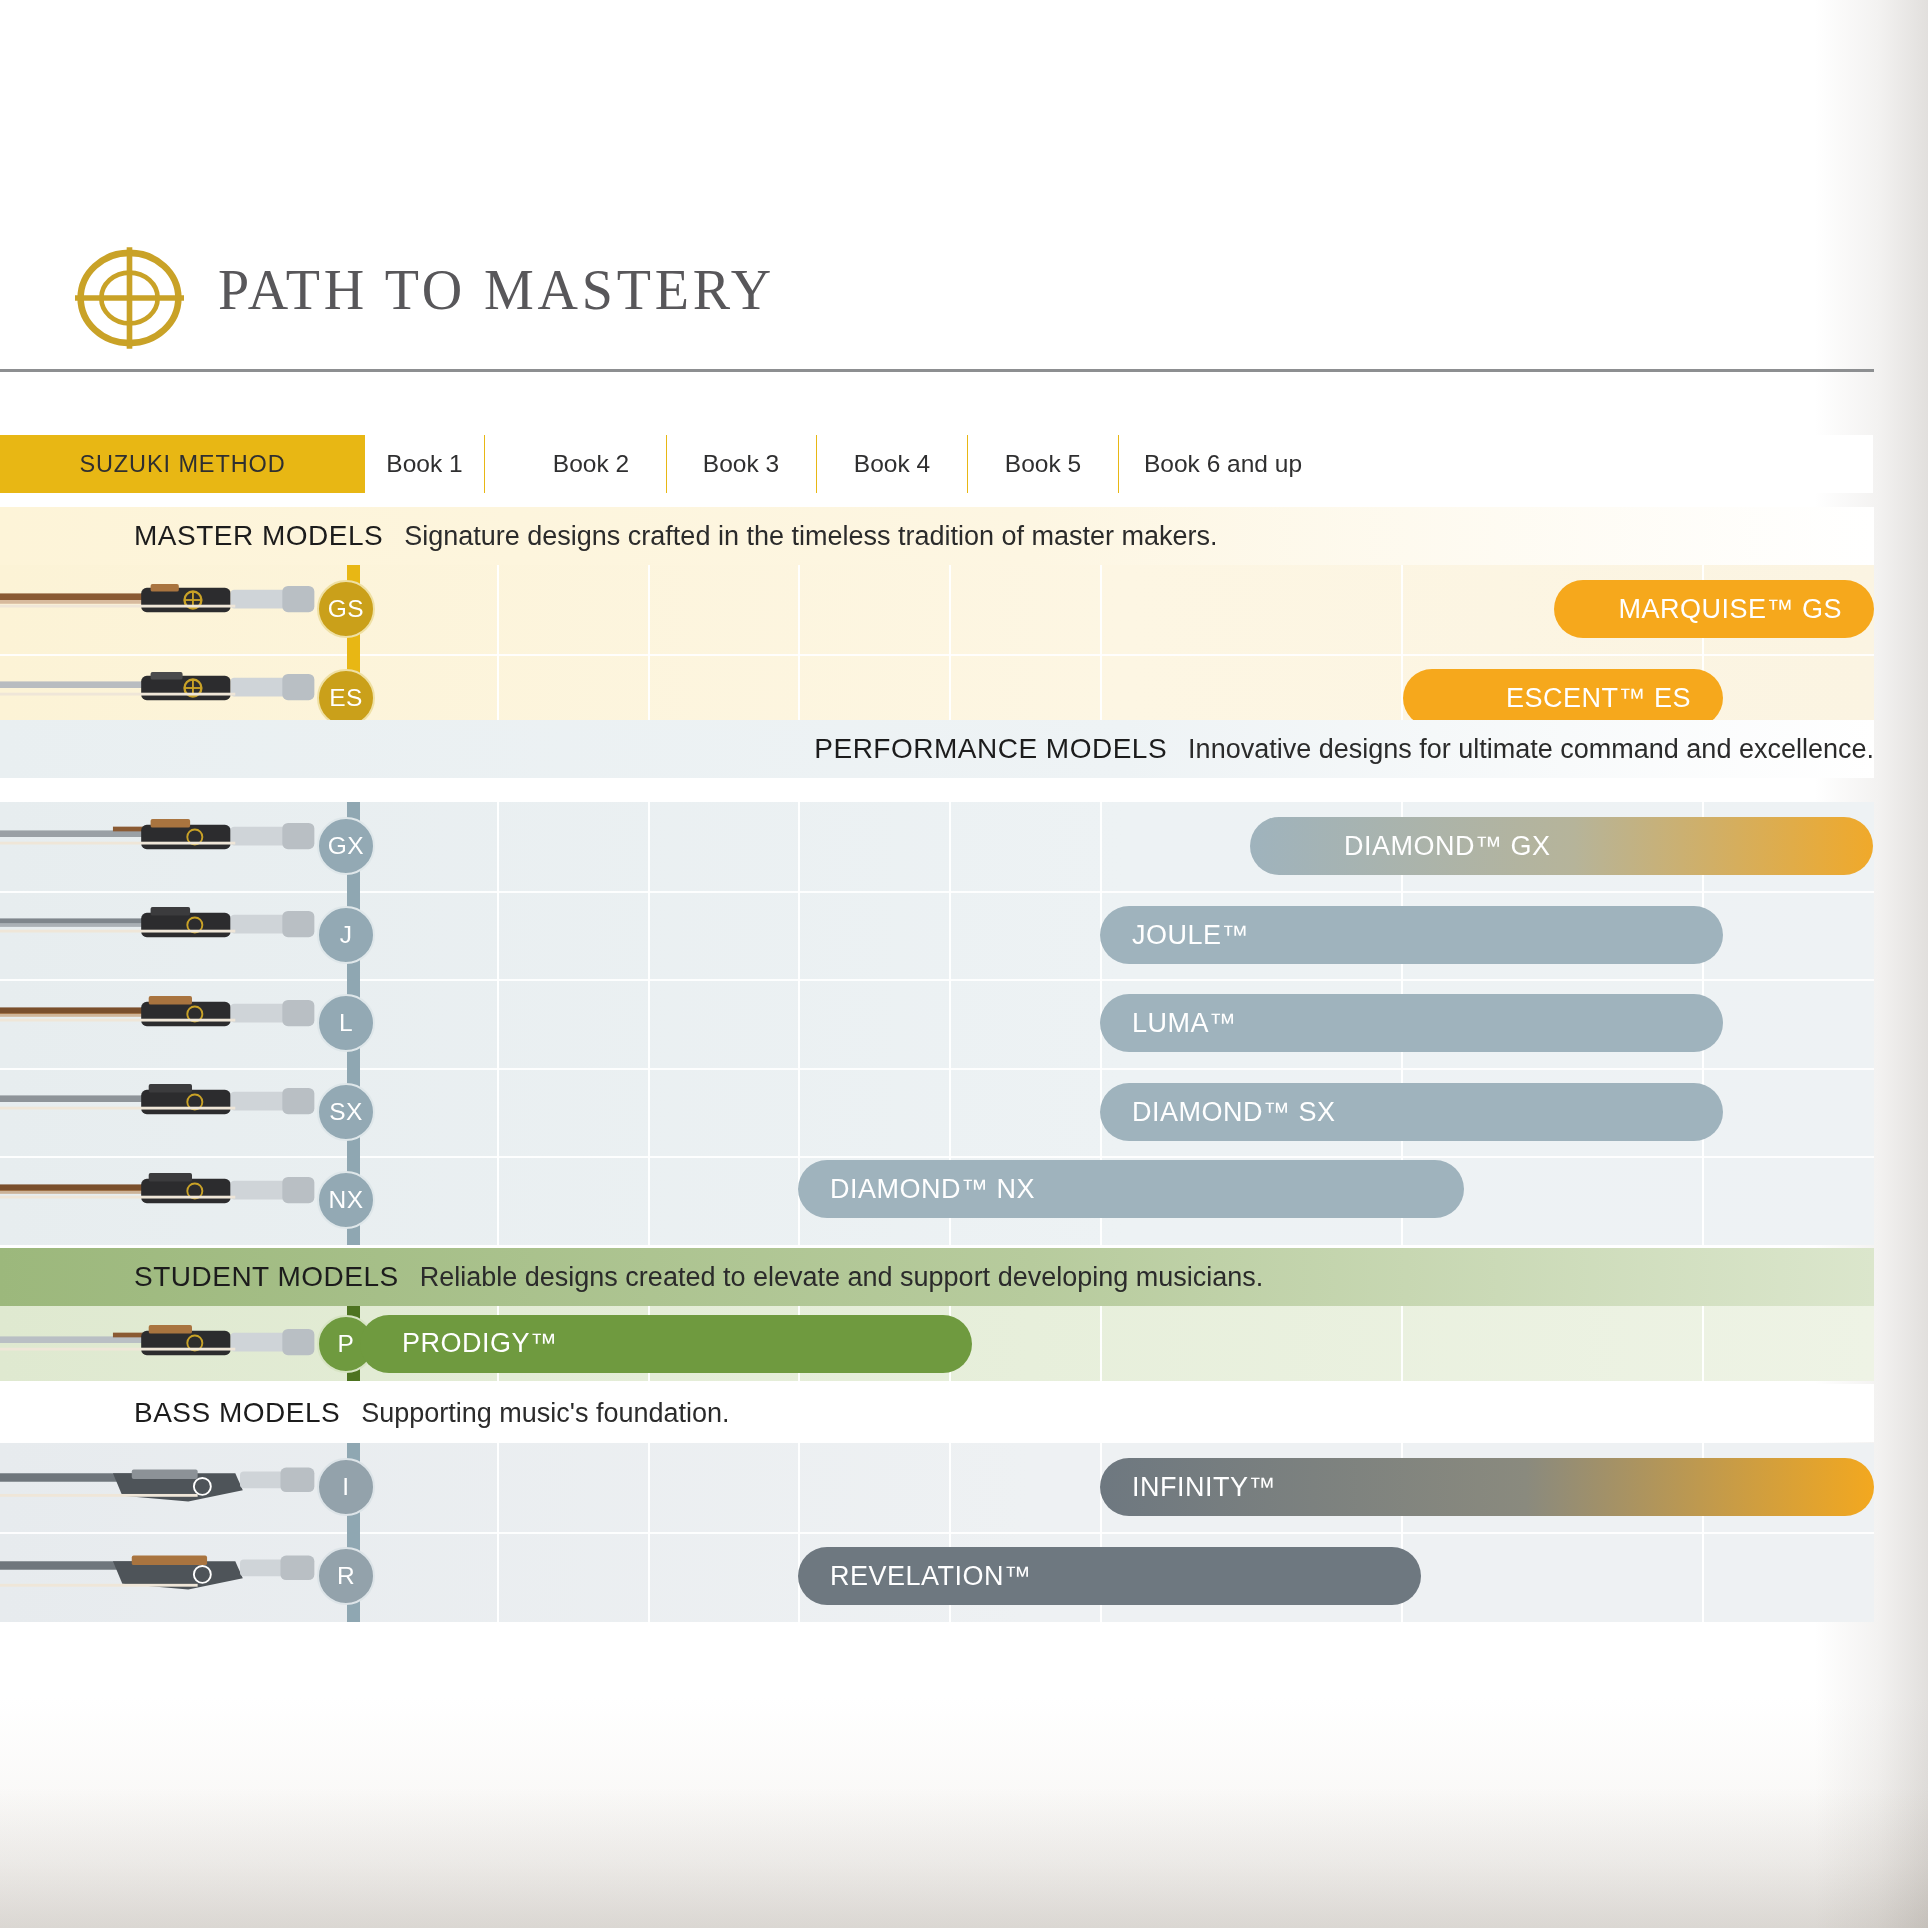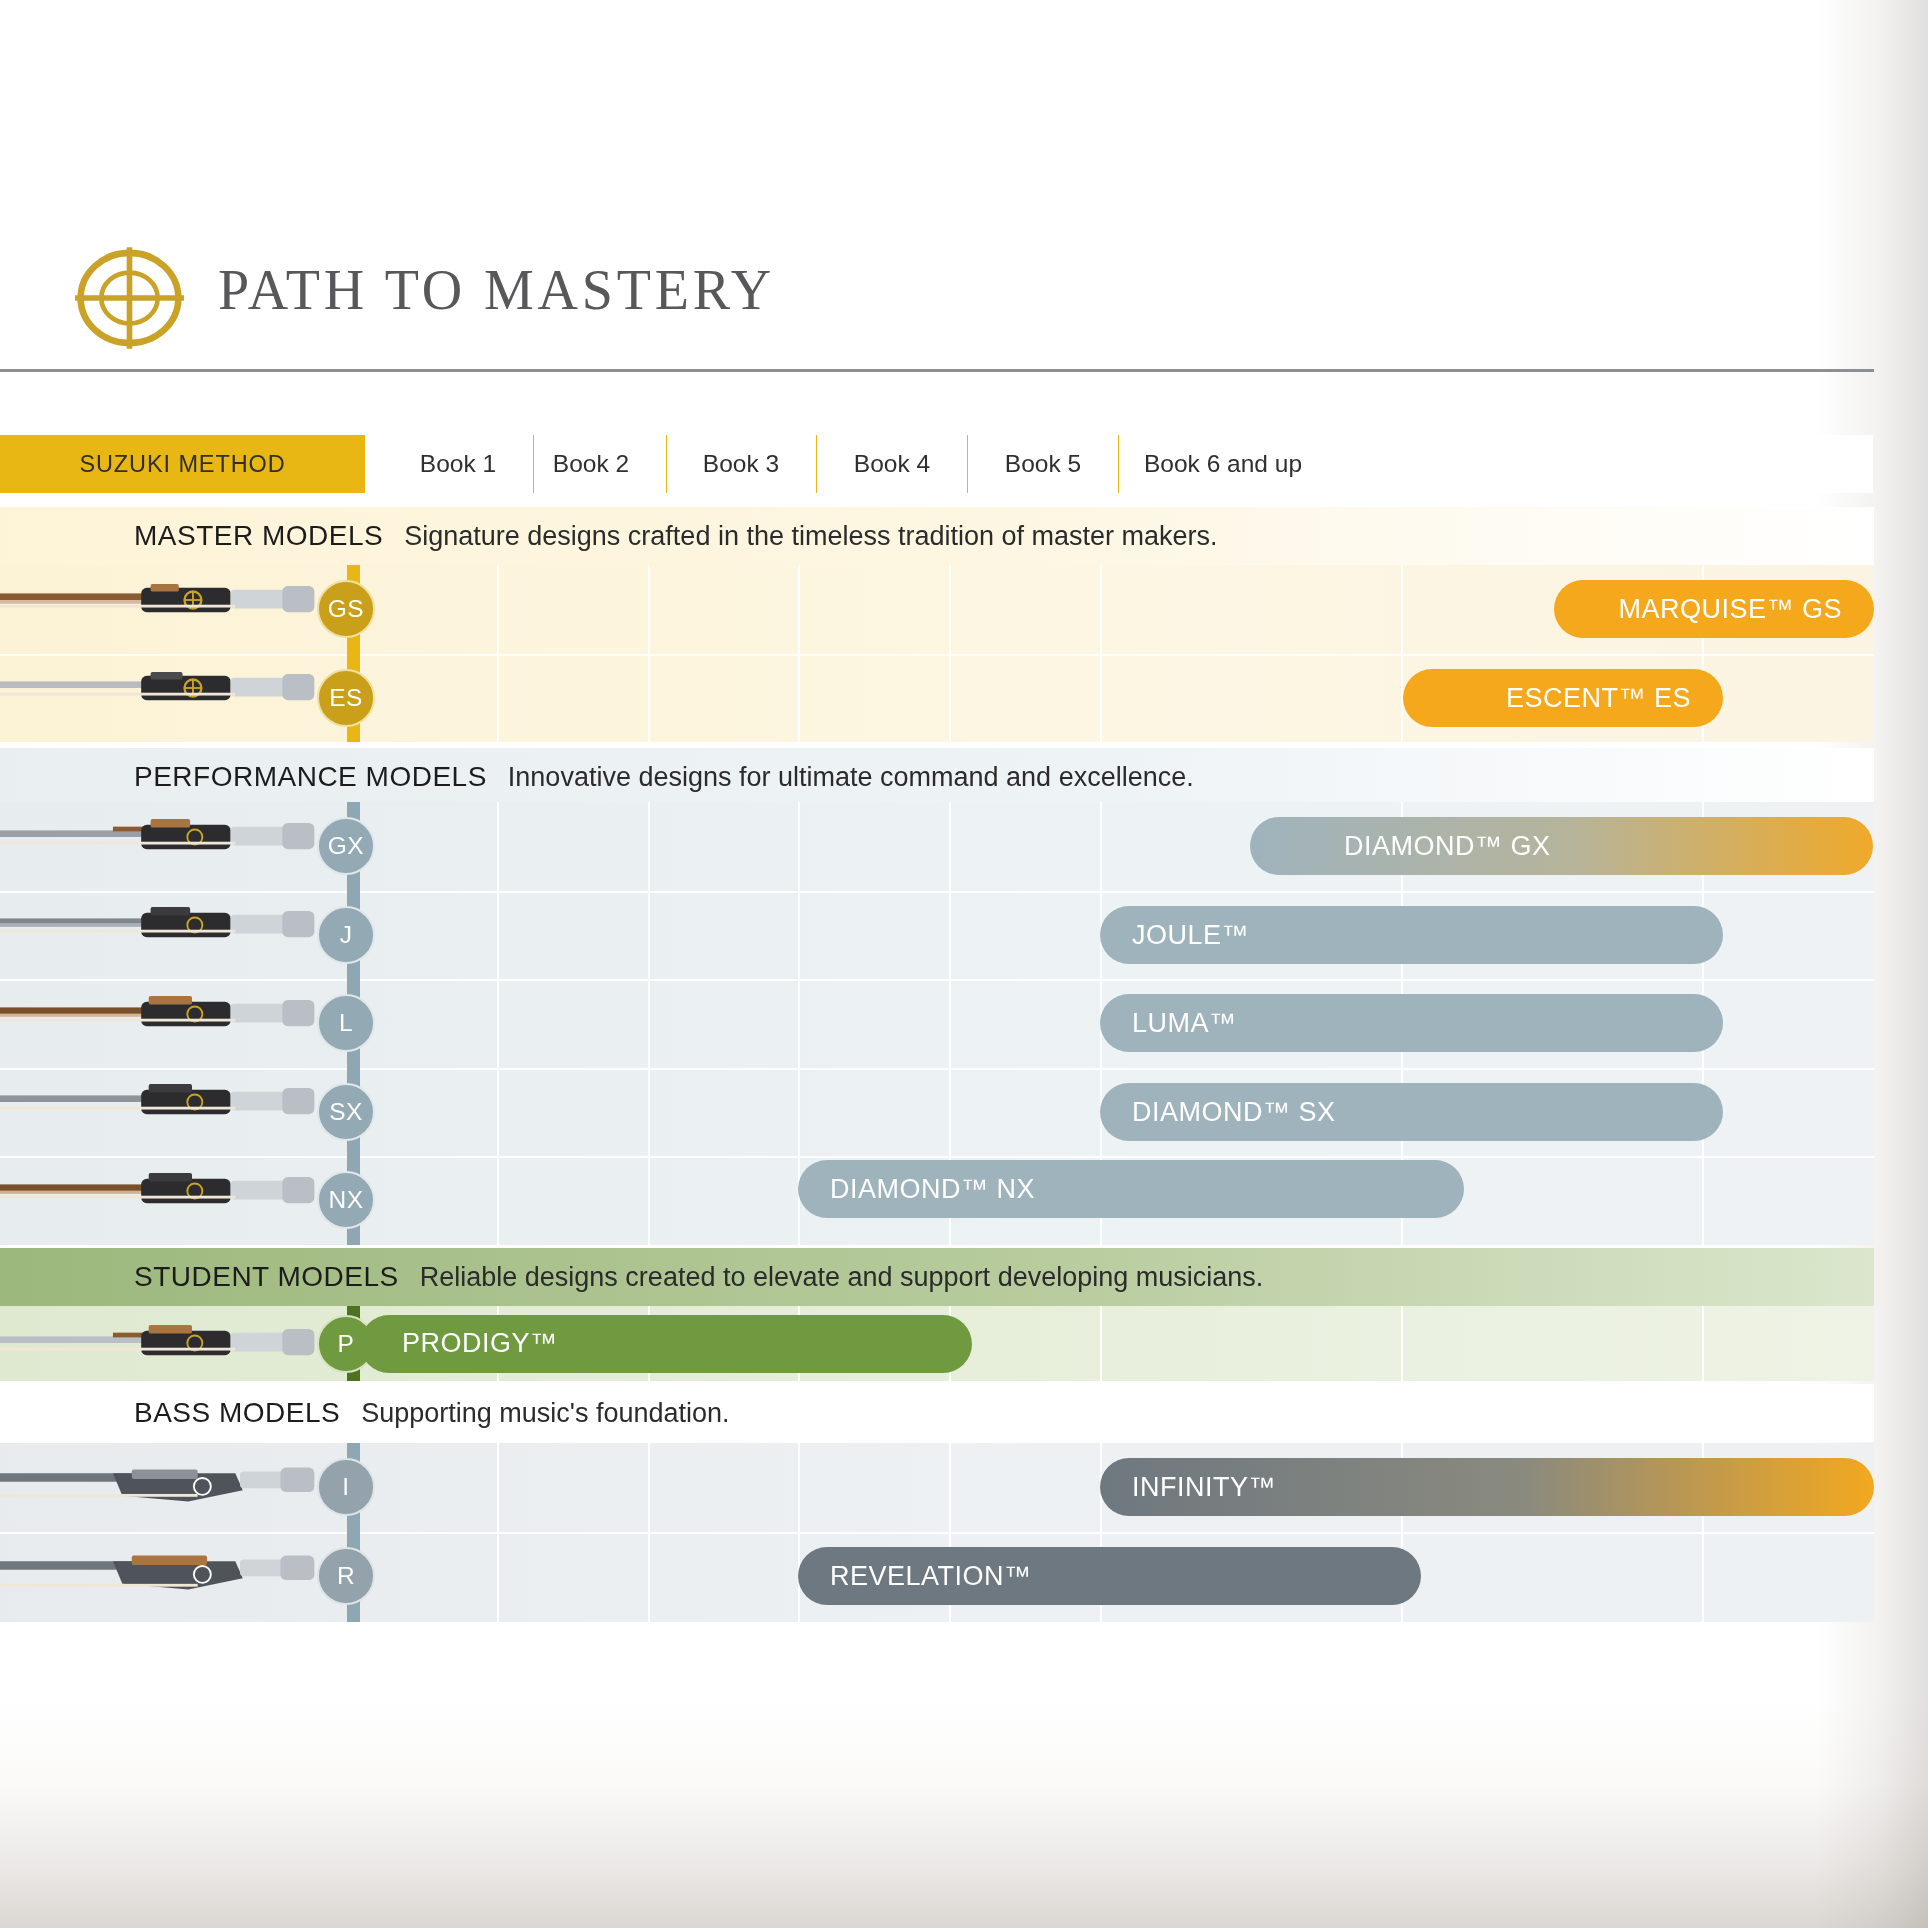--- a/index.html
+++ b/index.html
@@ -72,21 +72,21 @@
   .suzuki-cell.last{border-right:none;justify-content:flex-start;padding-left:26px;}
 
   
   .sec-head{
     position:absolute;left:0;width:1874px;height:58px;display:flex;align-items:center;
   }
   .sec-head .h1{font-size:28px;color:#1c1c1c;margin-left:134px;letter-spacing:0.5px;}
   .sec-head .h2{font-size:27px;color:#2b2b2b;margin-left:21px;}
 
   .master-head{top:507px;background:linear-gradient(90deg,#fdf4d8 0%,#fdf6e2 55%,#ffffff 100%);}
-  .perf-head{top:748px;background:linear-gradient(90deg,#e9eff1 0%,#eef3f5 60%,#ffffff 100%);}
+  .perf-head{top:720px;background:linear-gradient(90deg,#e9eff1 0%,#eef3f5 60%,#ffffff 100%);justify-content:flex-end;}
   .student-head{top:1248px;background:linear-gradient(90deg,#9cb87c 0%,#b7cb9d 55%,#dbe6cc 100%);}
   .bass-head{top:1384px;background:#ffffff;}
 
   
   .zone{position:absolute;left:0;width:1874px;}
   .grid{
     position:absolute;left:0;top:0;width:1874px;height:100%;
   }
   .gridline{position:absolute;top:0;bottom:0;width:1.9px;background:rgba(255,255,255,0.95);}
   .rowline{position:absolute;left:0;width:1874px;height:1.9px;background:rgba(255,255,255,0.9);}
@@ -154,21 +154,21 @@
       </svg>
     </div>
     <div class="title-text">PATH TO MASTERY</div>
   </div>
   <div class="title-rule"></div>
 
 
   <div class="band suzuki-band">
     <div class="suzuki-label">SUZUKI METHOD</div>
     <div class="suzuki-track">
-      <div class="suzuki-cell" style="left:18px;width:151px;">Book 1</div>
+      <div class="suzuki-cell" style="left:0px;width:120px;">Book 1</div>
       <div class="suzuki-cell" style="left:151px;width:151px;">Book 2</div>
       <div class="suzuki-cell" style="left:301px;width:151px;">Book 3</div>
       <div class="suzuki-cell" style="left:452px;width:151px;">Book 4</div>
       <div class="suzuki-cell" style="left:603px;width:151px;">Book 5</div>
       <div class="suzuki-cell last" style="left:753px;width:755px;">Book 6 and up</div>
     </div>
   </div>
 
   <div class="sec-head master-head">
     <div class="h1">MASTER MODELS</div>

